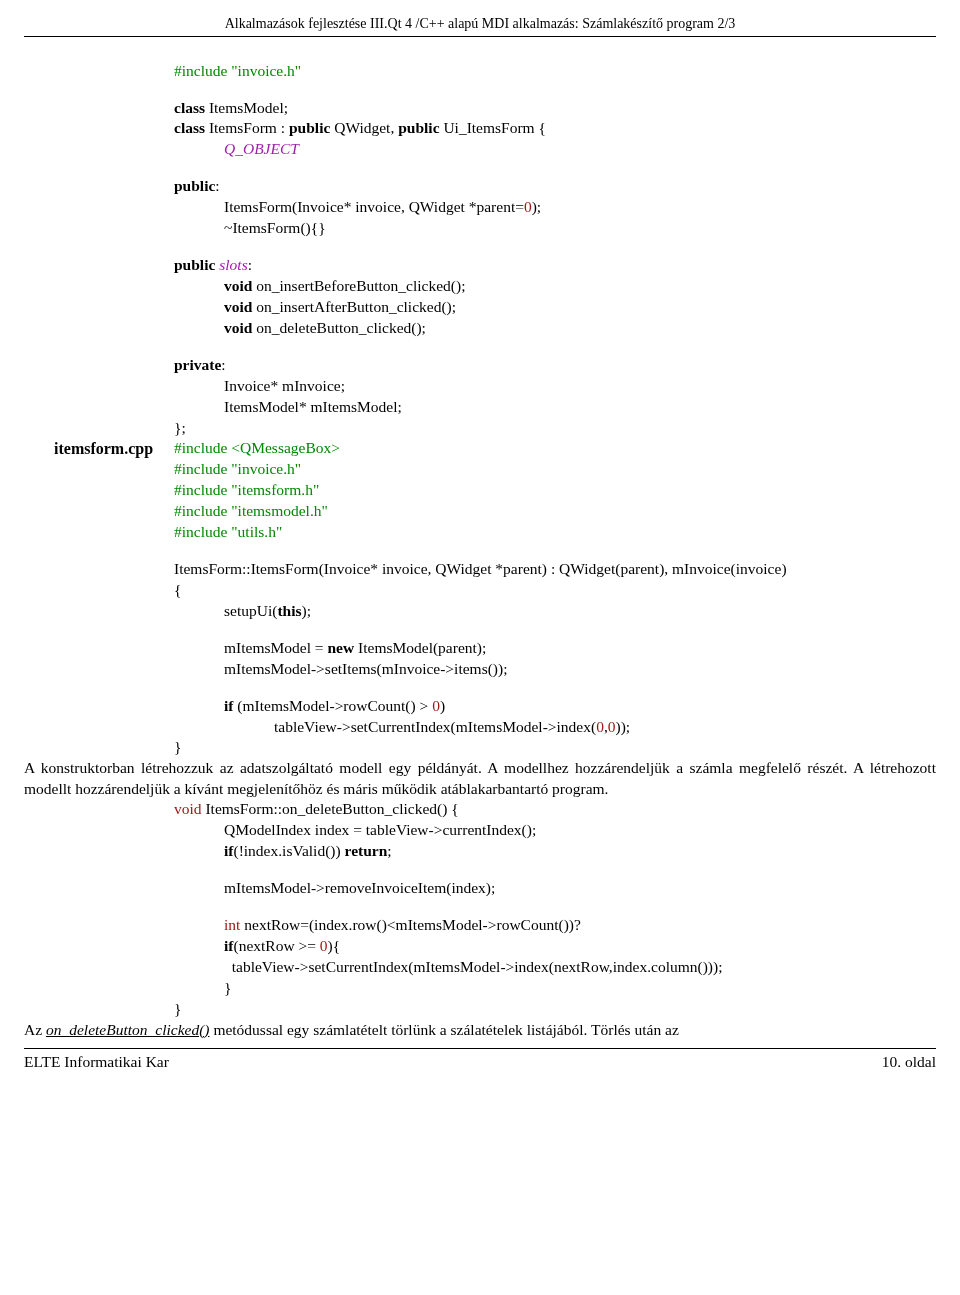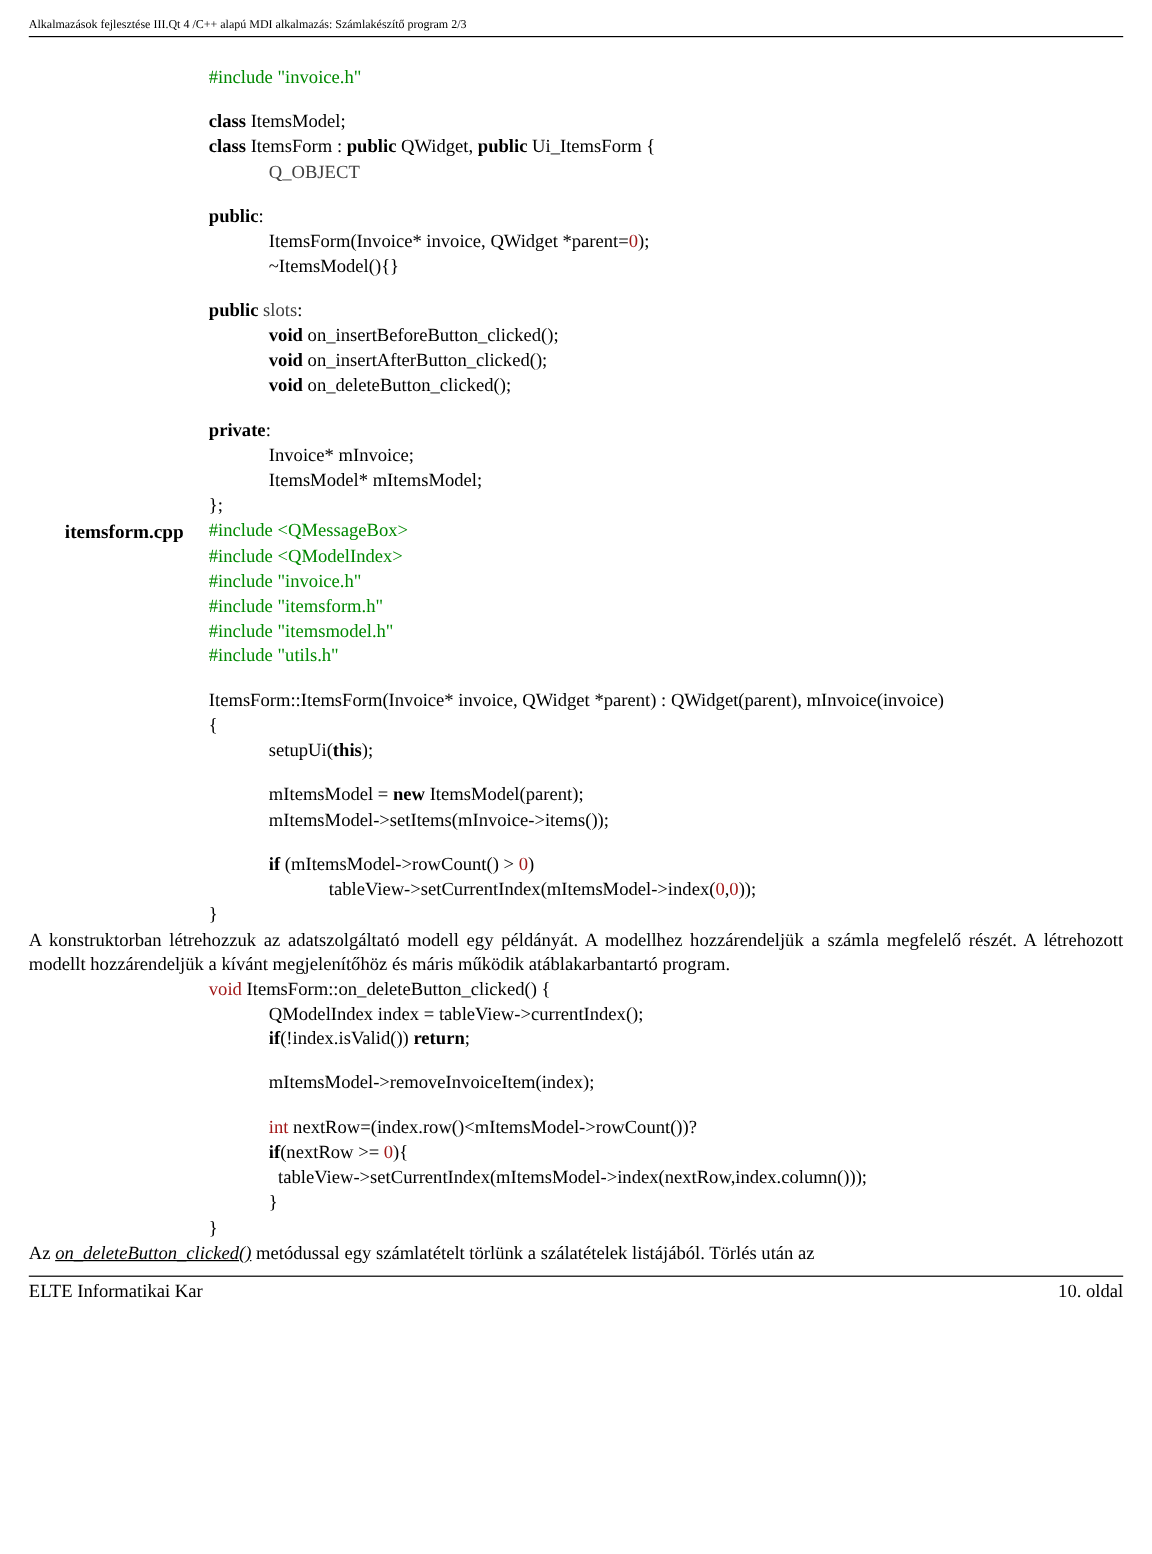--- a/index.html
+++ b/index.html
@@ -11,23 +11,23 @@
     font-size: 15.5px;
     line-height: 1.4;
     color: #000;
     width: 960px;
   }
   .page {
     padding: 14px 24px 14px 24px;
   }
   .header-row {
     display: flex;
-    justify-content: flex-start;
+    justify-content: center;
     padding: 0 0 2px 0;
-    font-size: 10px;
+    font-size: 14px;
   }
   .hr-line {
     border: none;
     border-top: 1px solid #000;
     margin: 0;
   }
   .content {
     padding: 24px 0 8px 0;
   }
   .indent-1 { margin-left: 150px; }
@@ -42,21 +42,21 @@
   }
   .side-wrap { position: relative; }
   pre {
     margin: 0;
     font-family: Georgia, 'Times New Roman', serif;
     font-size: 15.5px;
     line-height: 1.35;
     white-space: pre-wrap;
   }
   .kw { font-weight: bold; }
-  .blue { color: #404040; }
+  .blue { color: #a21caf; font-style: italic; }
   .green { color: #008800; }
   .red { color: #a01818; }
   .italic { font-style: italic; text-decoration: underline; }
   .body-para {
     text-align: justify;
     margin: 0;
     line-height: 1.32;
   }
   .footer-row {
     display: flex;
@@ -85,37 +85,36 @@
     <pre class="indent-1"><span class="kw">class</span><span> ItemsModel;</span></pre>
 
     <pre class="indent-1"><span class="kw">class</span><span> ItemsForm : </span><span class="kw">public</span><span> QWidget, </span><span class="kw">public</span><span> Ui_ItemsForm {</span></pre>
 
     <pre class="indent-2 blue">Q_OBJECT</pre>
     <div class="section-gap"></div>
 
     <pre class="indent-1"><span class="kw">public</span><span>:</span></pre>
 
     <pre class="indent-2"><span>ItemsForm(Invoice* invoice, QWidget *parent=</span><span class="red">0</span><span>);</span></pre>
-    <pre class="indent-2">~ItemsModel(){}</pre>
+    <pre class="indent-2">~ItemsForm(){}</pre>
     <div class="section-gap"></div>
 
     <pre class="indent-1"><span class="kw">public</span><span class="blue"> slots</span><span>:</span></pre>
     <pre class="indent-2"><span class="kw">void</span><span> on_insertBeforeButton_clicked();</span></pre>
     <pre class="indent-2"><span class="kw">void</span><span> on_insertAfterButton_clicked();</span></pre>
     <pre class="indent-2"><span class="kw">void</span><span> on_deleteButton_clicked();</span></pre>
     <div class="section-gap"></div>
 
     <div class="side-wrap">
       <pre class="indent-1"><span class="kw">private</span><span>:</span></pre>
       <pre class="indent-2">Invoice* mInvoice;</pre>
       <pre class="indent-2">ItemsModel* mItemsModel;</pre>
       <pre class="indent-1">};</pre>
       <div class="side-label">itemsform.cpp</div>
       <pre class="indent-1 green">#include &lt;QMessageBox&gt;</pre>
-      <pre class="indent-1 green">#include &lt;QModelIndex&gt;</pre>
       <pre class="indent-1 green">#include "invoice.h"</pre>
       <pre class="indent-1 green">#include "itemsform.h"</pre>
       <pre class="indent-1 green">#include "itemsmodel.h"</pre>
       <pre class="indent-1 green">#include "utils.h"</pre>
     </div>
     <div class="section-gap"></div>
 
     <pre class="indent-1">ItemsForm::ItemsForm(Invoice* invoice, QWidget *parent) : QWidget(parent), mInvoice(invoice)</pre>
     <pre class="indent-1">{</pre>
     <pre class="indent-2"><span>setupUi(</span><span class="kw">this</span><span>);</span></pre>

